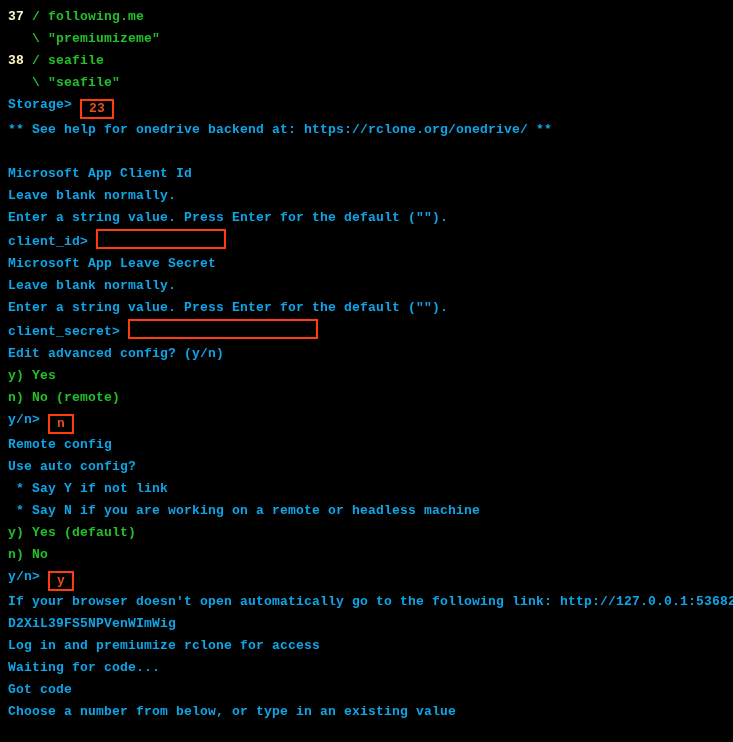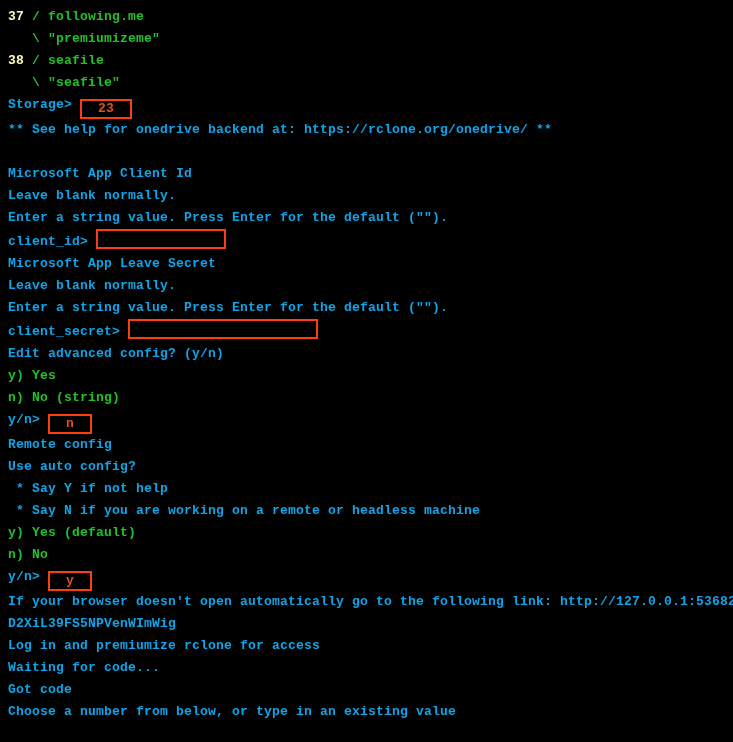--- a/index.html
+++ b/index.html
@@ -20,21 +20,21 @@
   .c  { color: #0ea5e9; font-weight: bold; }   
   .r  { color: #fef9c3; font-weight: bold; }   
   .o  { color: #e05020; font-weight: bold; }   
 
   
   .hl {
     display: inline-block;
     border: 2px solid #ff3b10;
     box-sizing: border-box;
     vertical-align: -4px;
-    padding: 0 16px;
+    padding: 0 7px;
     height: 20px;
     line-height: 16px;
   }
   .hl.narrow { min-width: 22px; text-align: center; }
   .hl.wide   { width: 130px; }
   .hl.wider  { width: 190px; }
 </style>
 </head>
 <body>
 
@@ -54,26 +54,26 @@
 <div class="line c">Enter a string value. Press Enter for the default ("").</div>
 <div class="line"><span class="c">client_id&gt; </span><span class="hl wide"><span></span></span></div>
 
 <div class="line c">Microsoft App Leave Secret</div>
 <div class="line c">Leave blank normally.</div>
 <div class="line c">Enter a string value. Press Enter for the default ("").</div>
 <div class="line"><span class="c">client_secret&gt; </span><span class="hl wider"><span></span></span></div>
 
 <div class="line c">Edit advanced config? (y/n)</div>
 <div class="line g">y) Yes</div>
-<div class="line g">n) No (string)</div>
+<div class="line g">n) No (remote)</div>
 <div class="line"><span class="c">y/n&gt; </span><span class="hl narrow o"><span>n</span></span></div>
 
 <div class="line c">Remote config</div>
 <div class="line c">Use auto config?</div>
-<div class="line c"> * Say Y if not help</div>
+<div class="line c"> * Say Y if not link</div>
 <div class="line c"> * Say N if you are working on a remote or headless machine</div>
 <div class="line g">y) Yes (default)</div>
 <div class="line g">n) No</div>
 <div class="line"><span class="c">y/n&gt; </span><span class="hl narrow o"><span>y</span></span></div>
 
 <div class="line c">If your browser doesn't open automatically go to the following link: http://127.0.0.1:53682/auth?state=f</div>
 <div class="line c">D2XiL39FS5NPVenWImWig</div>
 <div class="line c">Log in and premiumize rclone for access</div>
 <div class="line c">Waiting for code...</div>
 <div class="line c">Got code</div>

